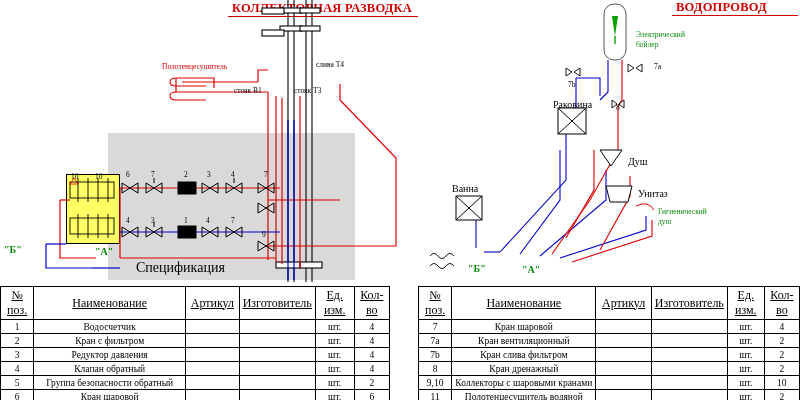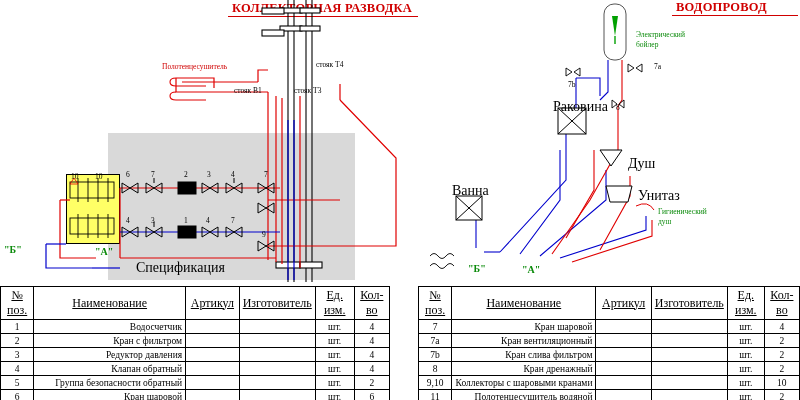--- a/index.html
+++ b/index.html
@@ -68,21 +68,21 @@
     border: 1px solid #000;
     padding: 1px 3px;
     height: 14px;
     box-sizing: border-box;
     font-weight: normal;
     color: #000;
     background: #fff;
   }
   .spec th { text-align: center; font-size: 12px; text-decoration: underline; }
   .spec .c { text-align: center; }
-  .spec .l { text-align: right; }
+  .spec .l { text-align: center; }
   #spec-left { left: 0px; top: 286px; width: 390px; }
   #spec-right { left: 418px; top: 286px; width: 382px; }
 
   .gray-box {
     position: absolute;
     background: #d9d9d9;
     left: 108px;
     top: 133px;
     width: 247px;
     height: 147px;
@@ -98,21 +98,21 @@
   }
   .lbl {
     position: absolute;
     font-family: "Liberation Serif", serif;
     font-size: 7.5px;
     white-space: nowrap;
     color: #000;
   }
   .lbl.red { color: #d00000; }
   .lbl.green { color: #0a8a0a; font-weight: normal; }
-  .lbl.sz9 { font-size: 14px; }
+  .lbl.sz9 { font-size: 10px; }
   .lbl.sz10 { font-size: 10px; font-weight: bold; }
 </style>
 </head>
 <body>
 
 <div class="page">
 
   <div class="title" id="title-left">КОЛЛЕКТОРНАЯ РАЗВОДКА</div>
   <div class="title-rule" id="rule-left"></div>
   <div class="title" id="title-right">ВОДОПРОВОД</div>
@@ -238,21 +238,21 @@
           <path d="M242,227 l-8,5 l8,5 z"></path>
       </g>
       <g>
         <path d="M258,241 l8,5 l-8,5 z"></path>
           <path d="M274,241 l-8,5 l8,5 z"></path>
       </g>
     </g>
   </svg>
 
   <div class="lbl red" style="left:162px;top:62px">Полотенцесушитель</div>
-  <div class="lbl" style="left:316px;top:60px">стояк Т4</div>
+  <div class="lbl" style="left:316px;top:60px">слива Т4</div>
   <div class="lbl" style="left:234px;top:86px">стояк В1</div>
   <div class="lbl" style="left:294px;top:86px">стояк Т3</div>
   <div class="lbl green sz10" style="left:4px;top:244px">"Б"</div>
   <div class="lbl green sz10" style="left:95px;top:246px">"А"</div>
   <div class="lbl" style="left:71px;top:172px">10</div>
   <div class="lbl" style="left:95px;top:172px">10</div>
   <div class="lbl" style="left:126px;top:170px">6</div>
   <div class="lbl" style="left:151px;top:170px">7</div>
   <div class="lbl" style="left:184px;top:170px">2</div>
   <div class="lbl" style="left:207px;top:170px">3</div>

